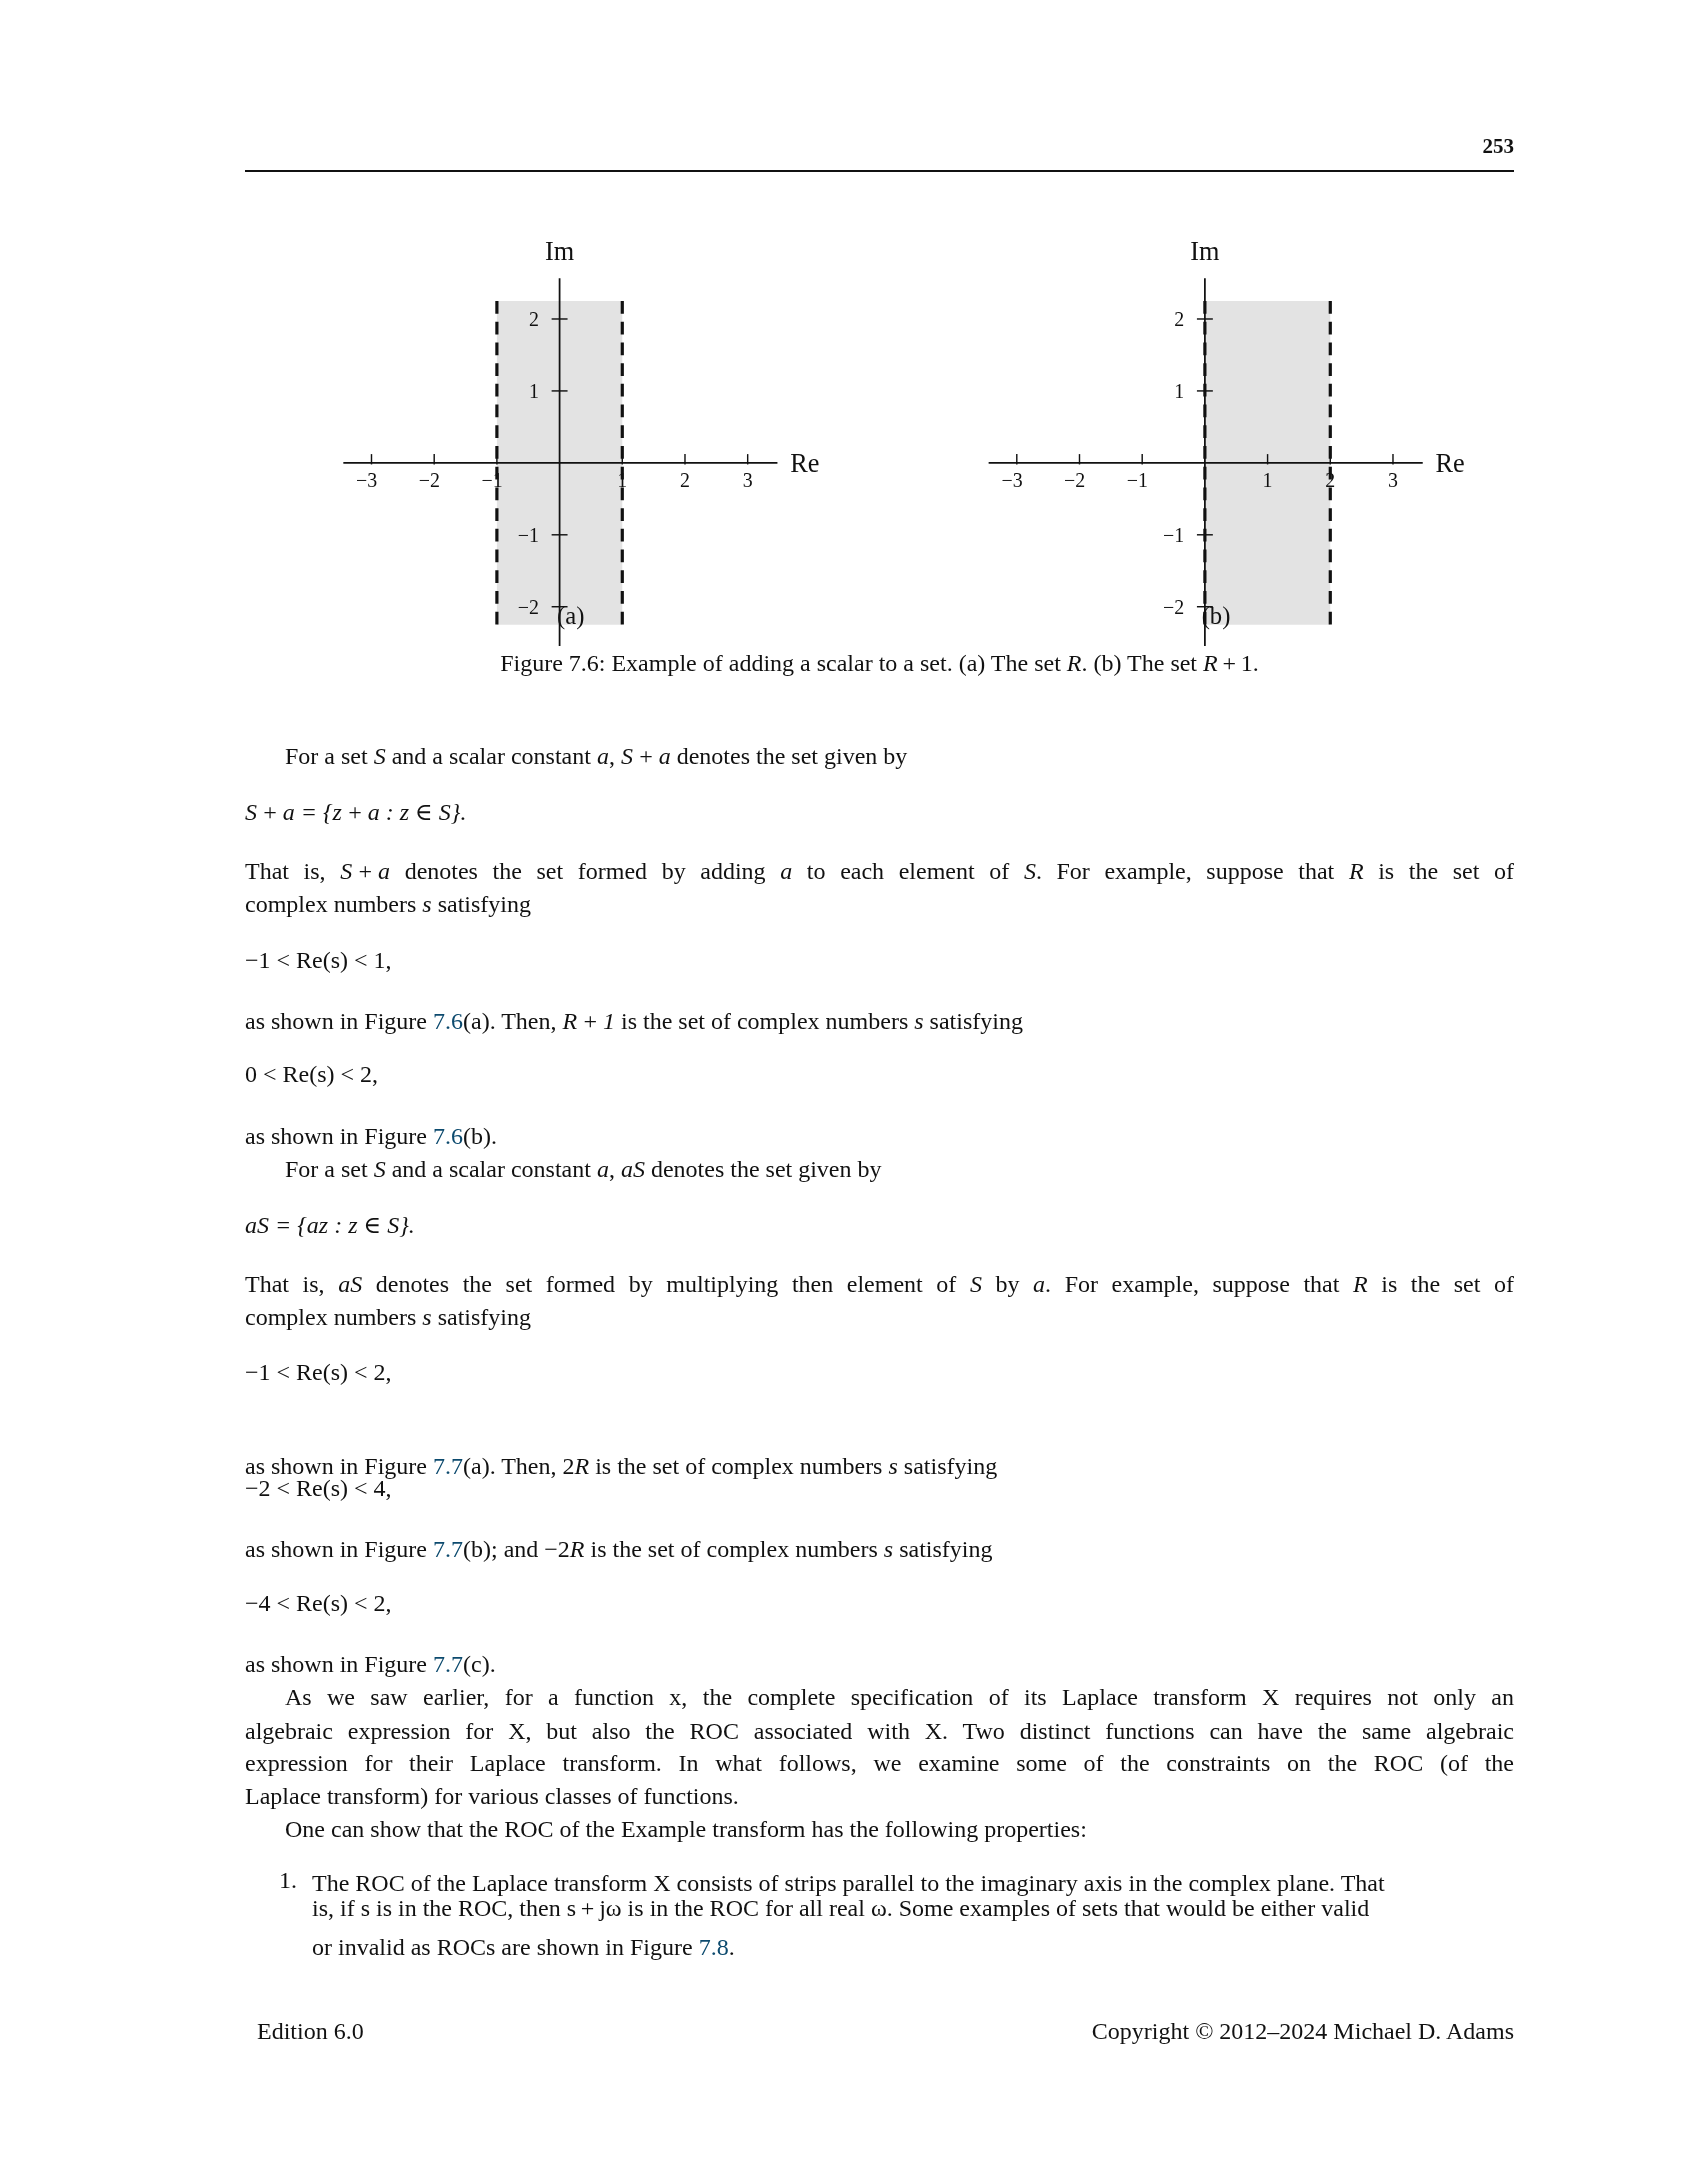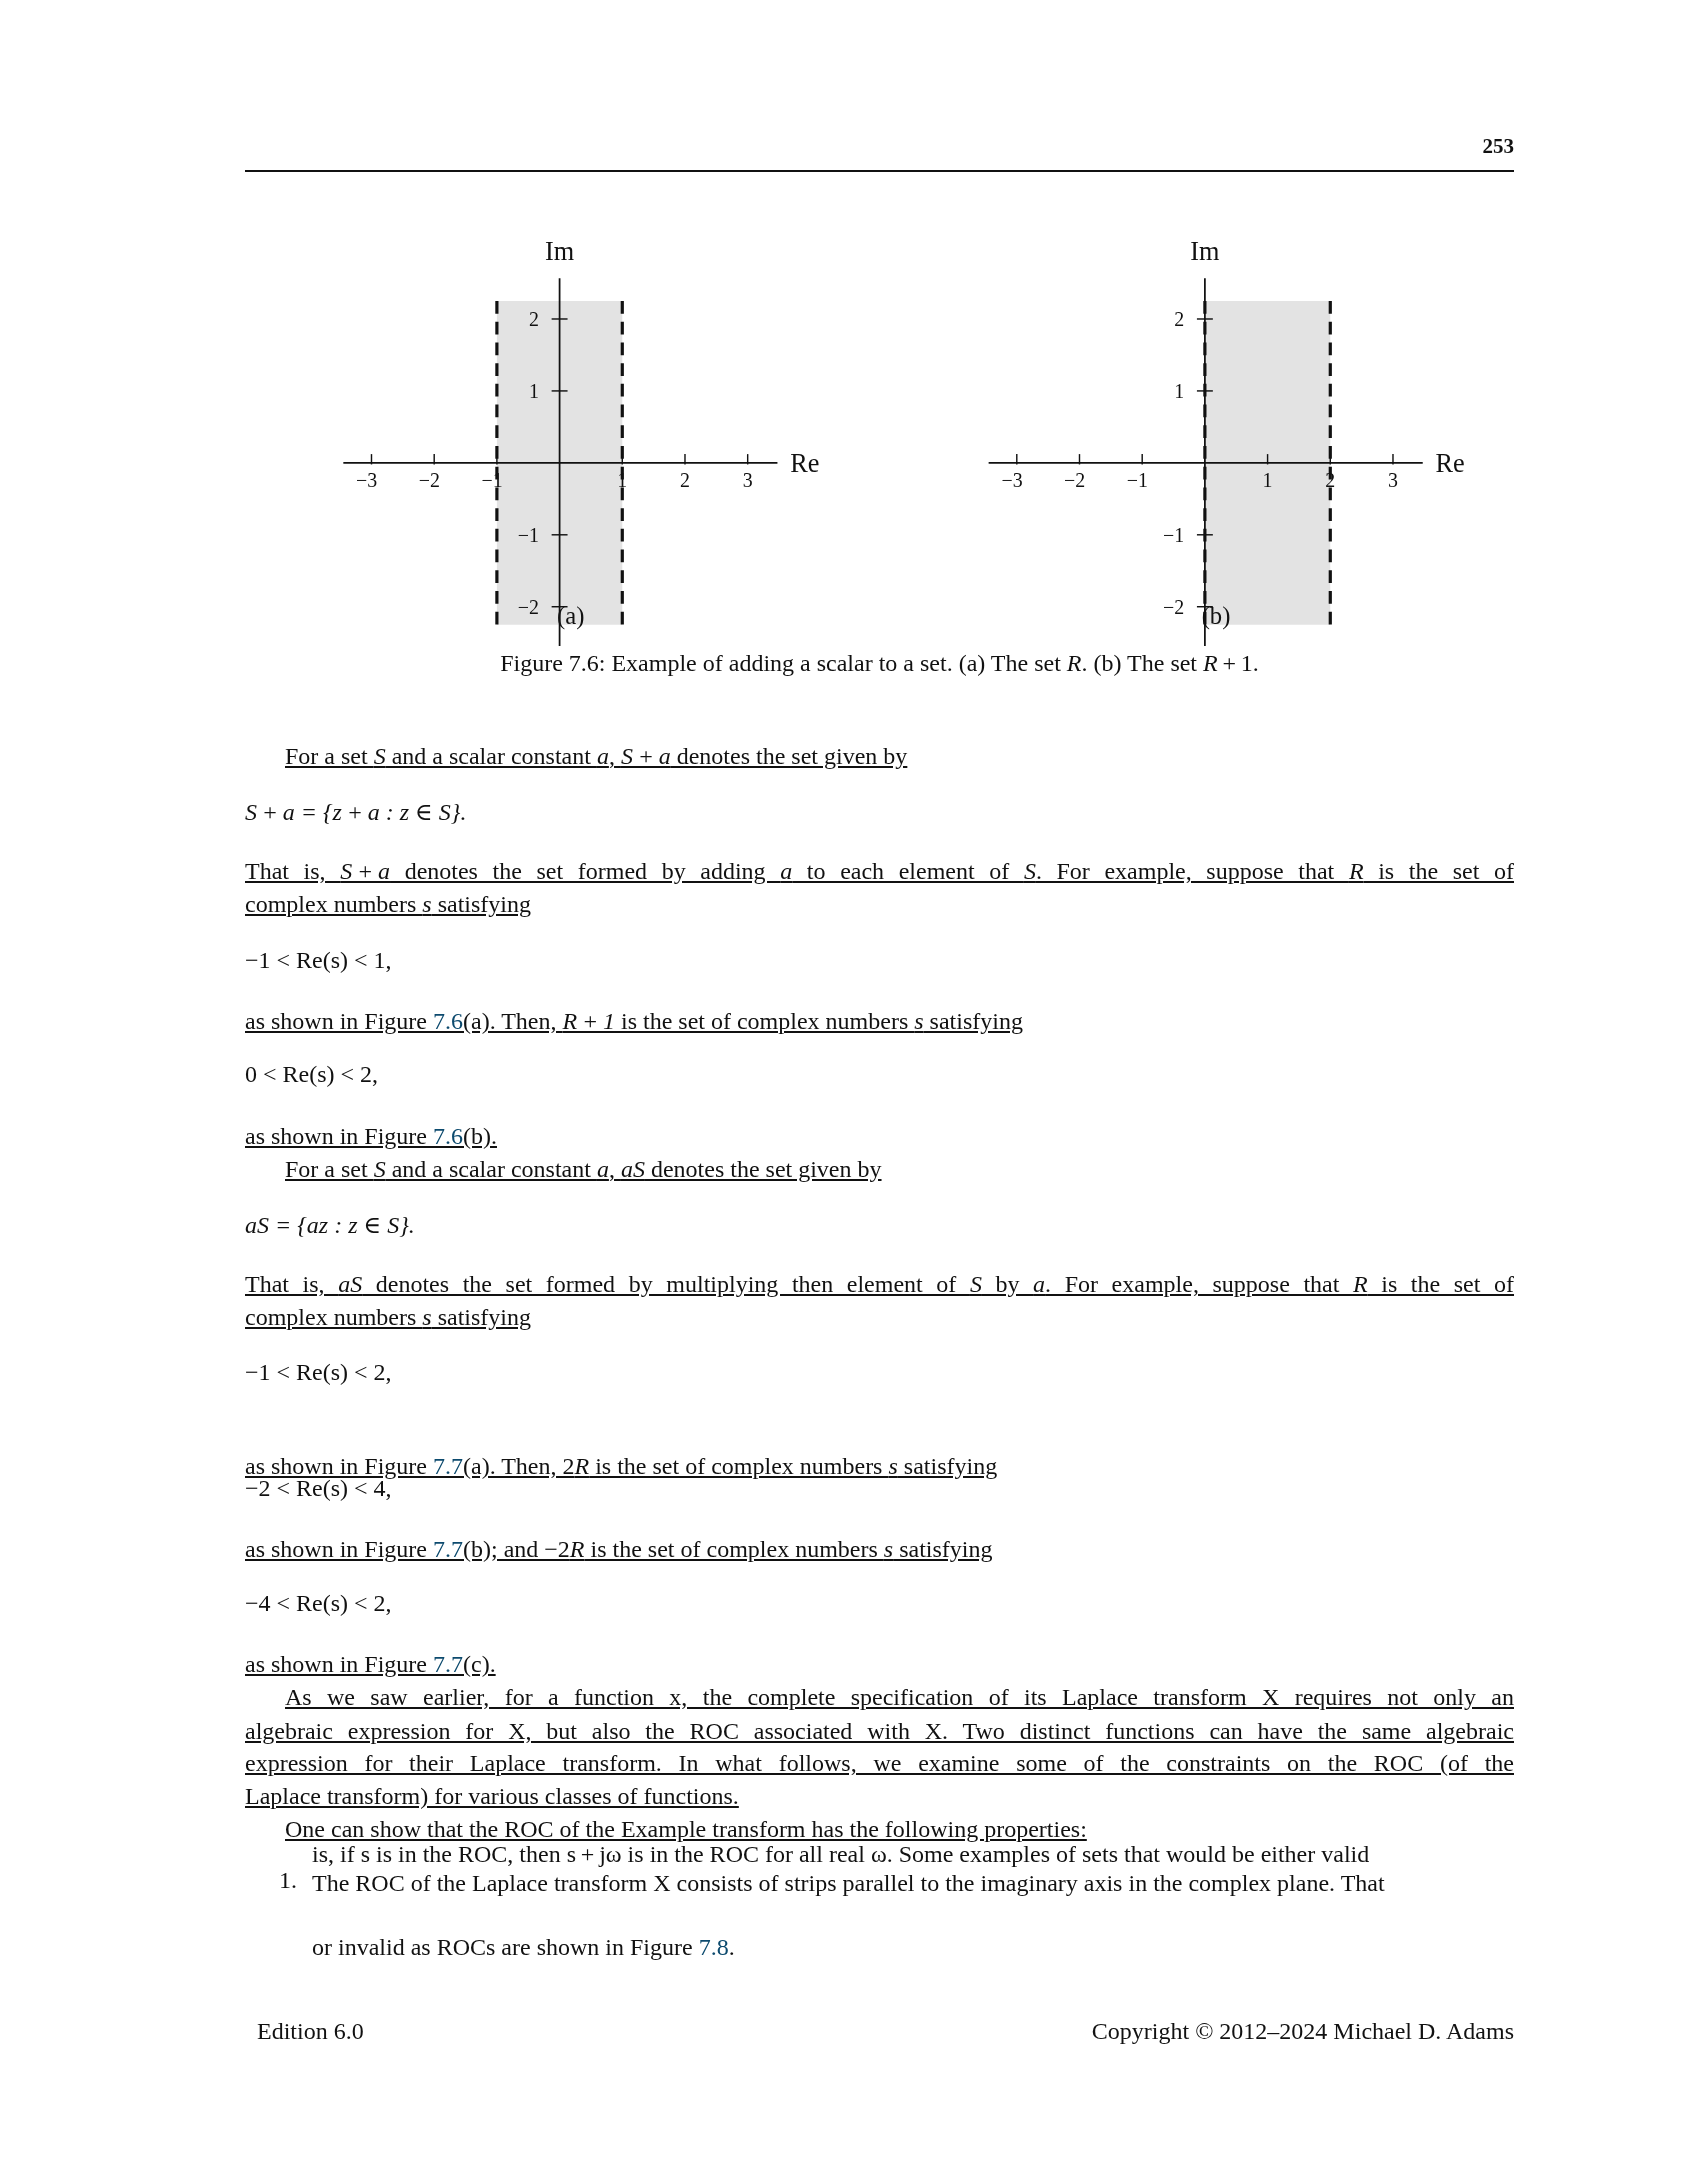--- a/index.html
+++ b/index.html
@@ -2,21 +2,21 @@
 <html style="font-size:12.7px"><head>
 <meta charset="utf-8">
 <style>
   html, body { margin:0; padding:0; background:#ffffff; }
   body { width:1688px; height:2183px; position:relative; overflow:hidden;
          font-family:"Liberation Serif","DejaVu Serif",serif; color:#111; }
   .abs { position:absolute; }
   .header { left:245px; top:129px; width:1269px; height:41px; border-bottom:2.4px solid #111; }
   .header .title { position:absolute; left:0; top:4.8px; font-size:25px; font-weight:bold; letter-spacing:0.2px; }
   .header .pnum { position:absolute; right:0; top:4.8px; font-size:21px; font-weight:bold; }
-  .line { position:absolute; left:245px; width:1269px; font-size:24px; line-height:33px; white-space:nowrap;text-decoration:underline; }
+  .line { position:absolute; left:245px; width:1269px; font-size:24px; line-height:33px; white-space:nowrap; }
   .line.indent { left:285px; width:1229px; }
   .line.just { text-align:justify; text-align-last:justify; white-space:normal; }
   .eq { position:absolute; left:245px; width:1269px; text-align:left; font-size:24px; white-space:nowrap; }
   .caption { position:absolute; left:245px; width:1269px; text-align:center; font-size:24px; top:650px; }
   i, .it { font-style:italic; }
   .link { color:#0c4a6e; }
   .listnum { position:absolute; left:279px; font-size:24px; }
   .listline { position:absolute; left:312px; width:1202px; font-size:24px; line-height:33px; white-space:nowrap; }
   .footer-left { left:245px; top:2018px; font-size:24px;margin-left:12px; }
   .footer-right { right:174px; top:2018px; font-size:24px; }
@@ -142,20 +142,20 @@
 
 <div class="line indent just" style="top:1681px">As we saw earlier, for a function x, the complete specification of its Laplace transform X requires not only an</div>
 <div class="line just" style="top:1715px">algebraic expression for X, but also the ROC associated with X. Two distinct functions can have the same algebraic</div>
 <div class="line just" style="top:1747px">expression for their Laplace transform.  In what follows, we examine some of the constraints on the ROC (of the</div>
 <div class="line" style="top:1780px">Laplace transform) for various classes of functions.</div>
 
 <div class="line indent" style="top:1813px">One can show that the ROC of the Example transform has the following properties:</div>
 
 <span class="listnum" style="top:1867px">1.</span>
 <div class="listline just" style="top:1867px">The ROC of the Laplace transform X consists of strips parallel to the imaginary axis in the complex plane. That</div>
-<div class="listline just" style="top:1838px">is, if s is in the ROC, then s + jω is in the ROC for all real ω. Some examples of sets that would be either valid</div>
+<div class="listline just" style="top:1892px">is, if s is in the ROC, then s + jω is in the ROC for all real ω. Some examples of sets that would be either valid</div>
 <div class="listline" style="top:1931px">
   <span>or invalid as ROCs are shown in Figure </span><span class="link">7.8</span><span>.</span>
 </div>
 
 <div class="abs footer-left">Edition 6.0</div>
 <div class="abs footer-right">Copyright © 2012–2024 Michael D. Adams</div>
 
 
 </body></html>

